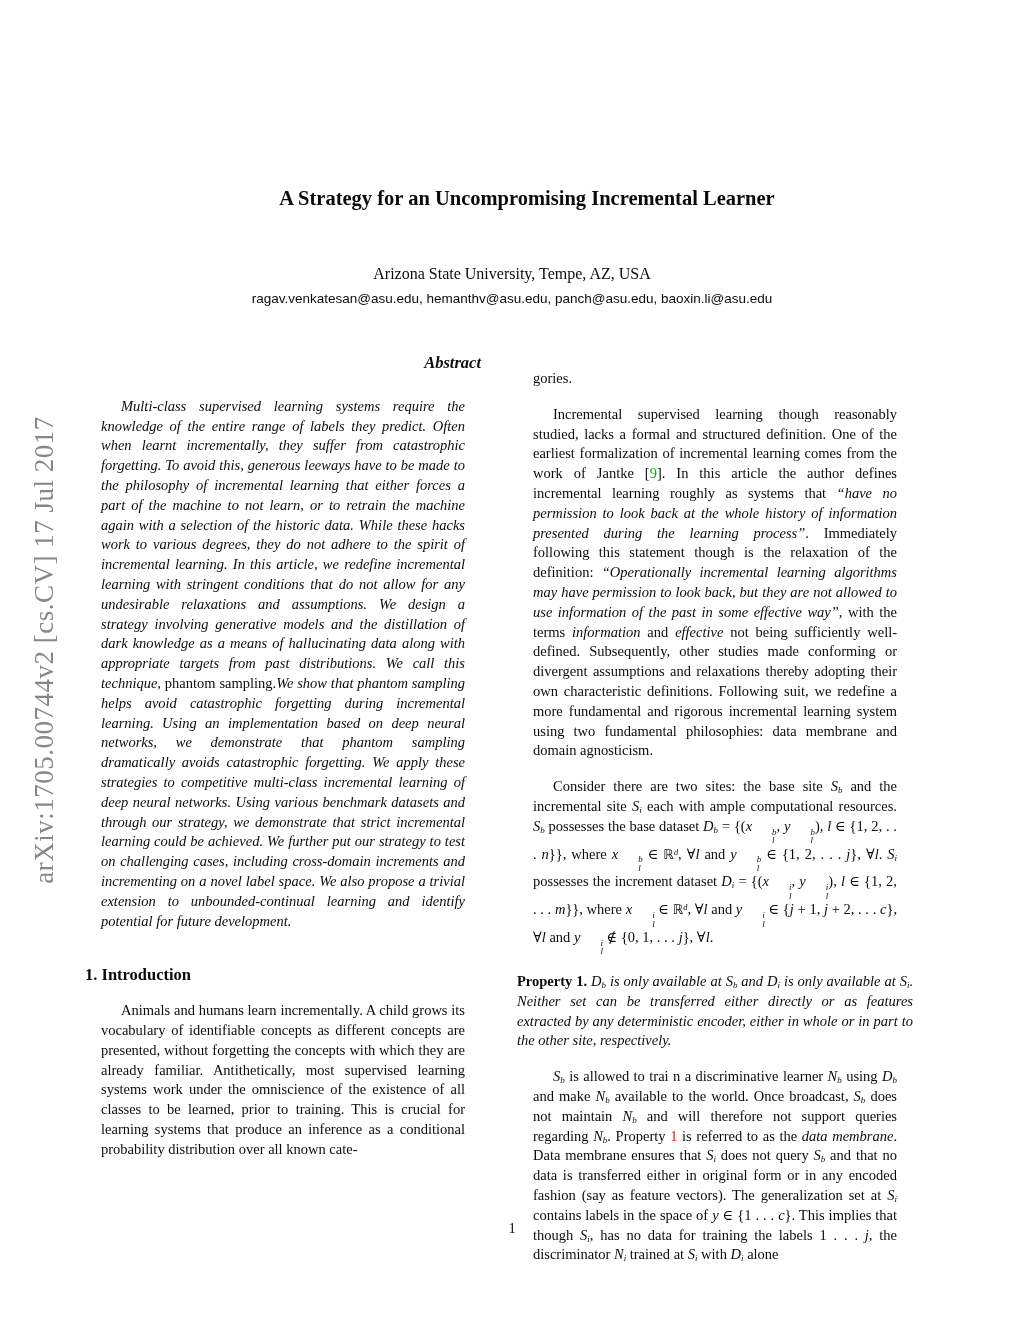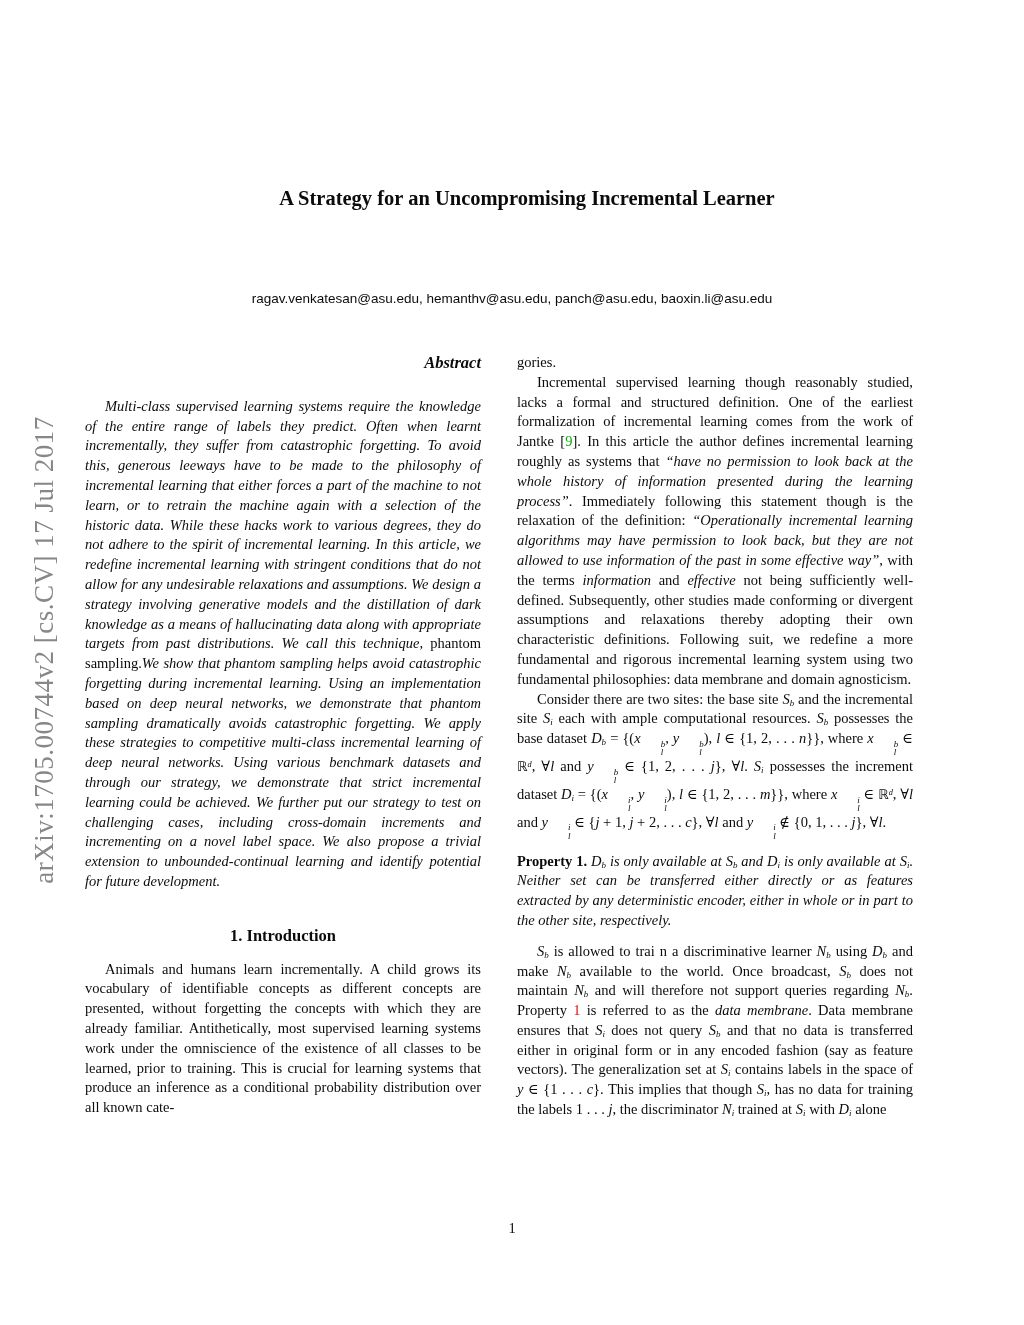--- a/index.html
+++ b/index.html
@@ -64,26 +64,26 @@
   .col-left  { left: 85px; }
   .col-right { left: 517px; }
   .abstract-heading {
     text-align: right;
     font-weight: bold;
     font-size: 16.5px;
     margin: 0 0 24px 0;
     font-style: italic;
   }
   .section-heading {
-    text-align: center;
+    text-align: left;
     font-weight: bold;
     font-size: 16.5px;
     margin: 34px 0 14px 0;
   }
-  p.body-para { margin: 0; text-indent: 20px; }
+  p.body-para { margin: 16px; text-indent: 20px; }
   p.no-indent { text-indent: 0; }
   p.abstract-body { font-style: italic; }
   p.property { margin: 11px 0; text-indent: 0; }
   .page-number {
     position: absolute;
     top: 1220px; left: 0; width: 100%;
     text-align: center;
     font-size: 14.5px;
   }
   
@@ -122,20 +122,21 @@
   .stack span { display: block; }
 </style>
 </head>
 <body>
 
 <div class="page" style="--citation-green: #00b400; --reference-red: #dd1111; --watermark-gray: #878787;">
 
   <div class="watermark">arXiv:1705.00744v2  [cs.CV]  17 Jul 2017</div>
 
   <h1 class="title">A Strategy for an Uncompromising Incremental Learner</h1>
+  <div class="affiliation">Arizona State University, Tempe, AZ, USA</div>
   <div class="emails">ragav.venkatesan@asu.edu, hemanthv@asu.edu, panch@asu.edu, baoxin.li@asu.edu</div>
 
   <section class="col col-left">
     <h2 class="abstract-heading">Abstract</h2>
     <p class="body-para abstract-body"><span class="run-i">Multi-class supervised learning systems require the knowledge of the entire range of labels they predict. Often when learnt incrementally, they suffer from catastrophic forgetting. To avoid this, generous leeways have to be made to the philosophy of incremental learning that either forces a part of the machine to not learn, or to retrain the machine again with a selection of the historic data. While these hacks work to various degrees, they do not adhere to the spirit of incremental learning. In this article, we redefine incremental learning with stringent conditions that do not allow for any undesirable relaxations and assumptions. We design a strategy involving generative models and the distillation of dark knowledge as a means of hallucinating data along with appropriate targets from past distributions. We call this technique, </span><span class="run-r">phantom sampling.</span><span class="run-i">We show that phantom sampling helps avoid catastrophic forgetting during incremental learning. Using an implementation based on deep neural networks, we demonstrate that phantom sampling dramatically avoids catastrophic forgetting. We apply these strategies to competitive multi-class incremental learning of deep neural networks. Using various benchmark datasets and through our strategy, we demonstrate that strict incremental learning could be achieved. We further put our strategy to test on challenging cases, including cross-domain increments and incrementing on a novel label space. We also propose a trivial extension to unbounded-continual learning and identify potential for future development.</span></p>
     <h2 class="section-heading">1. Introduction</h2>
     <p class="body-para"><span class="run-r">Animals and humans learn incrementally. A child grows its vocabulary of identifiable concepts as different concepts are presented, without forgetting the concepts with which they are already familiar. Antithetically, most supervised learning systems work under the omniscience of the existence of all classes to be learned, prior to training. This is crucial for learning systems that produce an inference as a conditional probability distribution over all known cate-</span></p>
   </section>
 
   <section class="col col-right">

